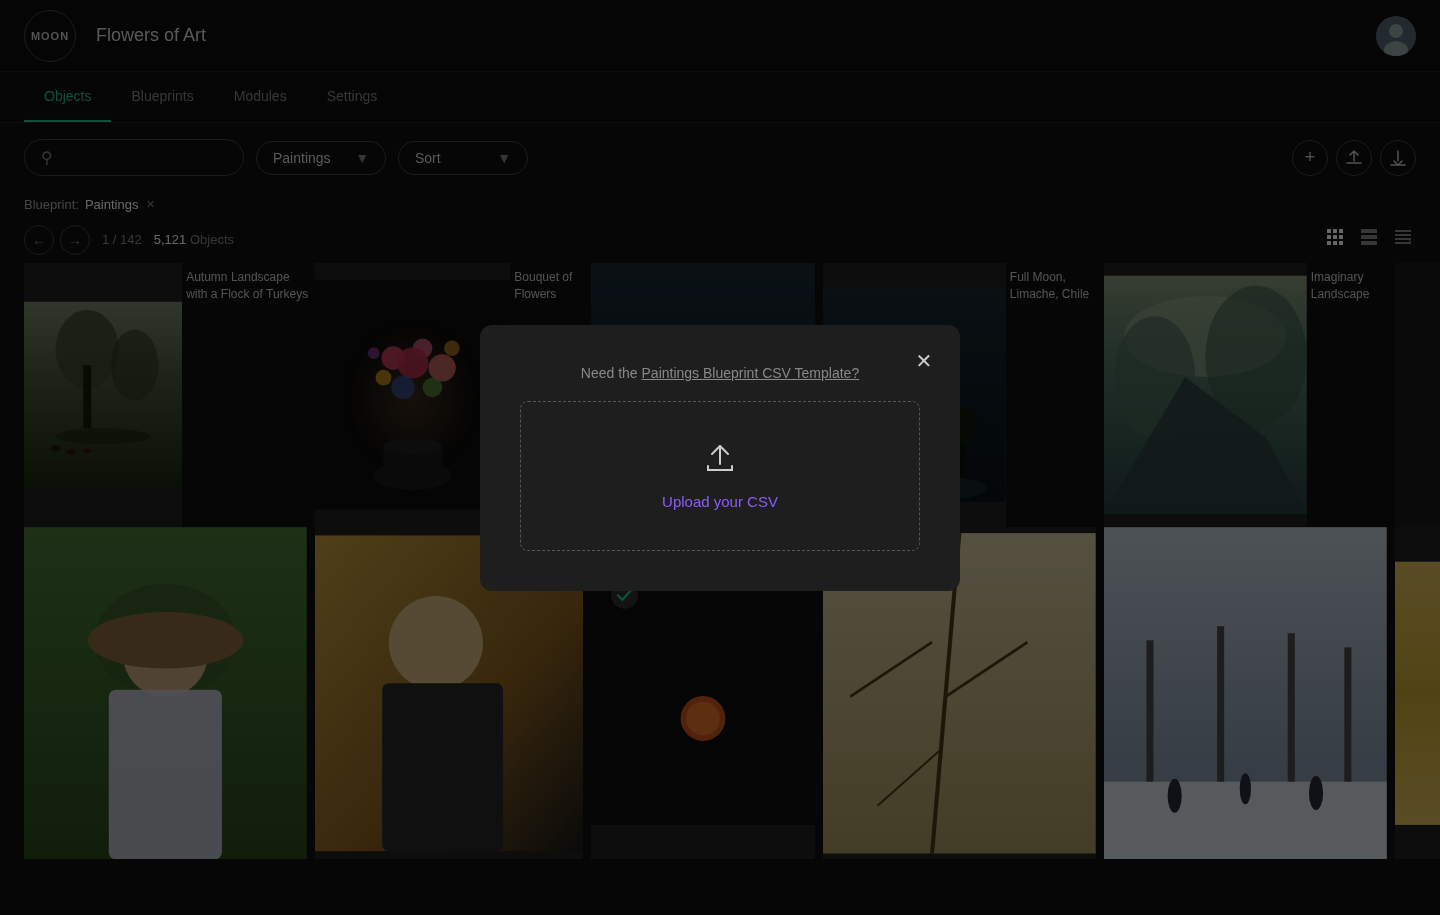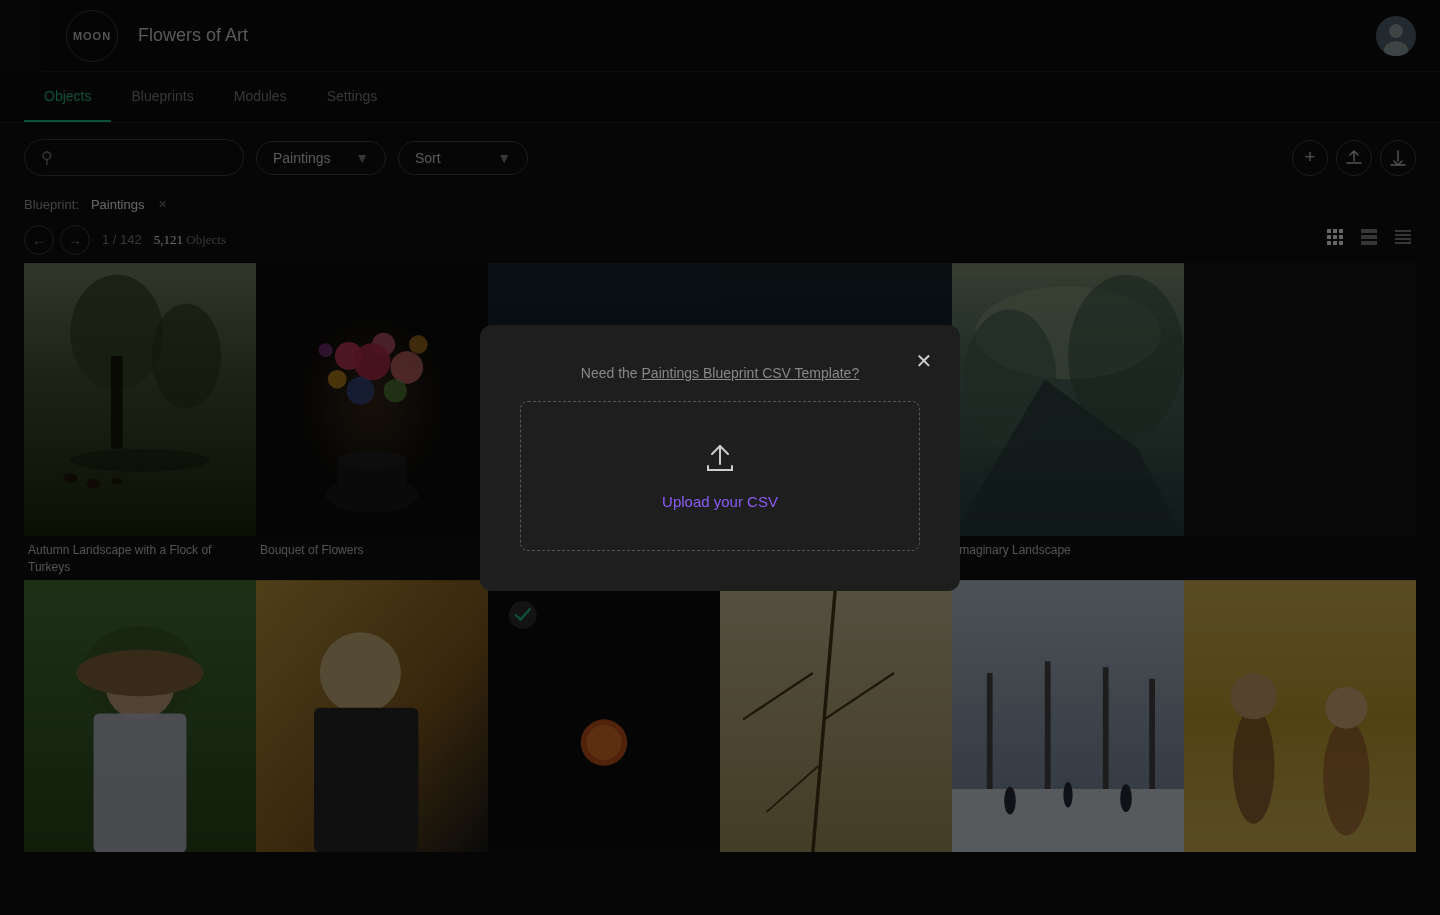--- a/index.html
+++ b/index.html
@@ -15,21 +15,20 @@
 
     
     .header {
       display: flex;
       align-items: center;
       justify-content: space-between;
       padding: 0 24px;
       height: 72px;
       background: #0d0d0d;
       border-bottom: 1px solid #222;
-      margin-left: 42px;
     }
     .header-left {
       display: flex;
       align-items: center;
       gap: 20px;
     }
     .logo {
       width: 52px;
       height: 52px;
       border-radius: 50%;
@@ -141,21 +140,21 @@
     
     .filter-bar {
       padding: 4px 24px 8px;
       display: flex;
       align-items: center;
       gap: 12px;
     }
     .filter-tag {
       display: flex;
       align-items: center;
-      gap: 12px;
+      gap: 6px;
       font-size: 13px;
       color: #aaa;
     }
     .filter-tag span.label { color: #aaa; }
     .filter-tag span.value { color: #fff; font-weight: 500; }
     .filter-tag .close-x {
       color: #888;
       cursor: pointer;
       font-size: 14px;
       margin-left: 2px;
@@ -166,21 +165,21 @@
       padding: 4px 24px 8px;
       display: flex;
       align-items: center;
       justify-content: space-between;
     }
     .pagination-left {
       display: flex;
       align-items: center;
       gap: 12px;
     }
-    .count-label { font-size: 13px; color: #888; font-family: Liberation Serif, serif; }
+    .count-label { font-size: 13px; color: #888; }
     .count-label span { color: #fff; }
     .nav-arrows { display: flex; gap: 6px; align-items: center; }
     .arrow-btn {
       width: 30px;
       height: 30px;
       border-radius: 50%;
       border: 1px solid #444;
       display: flex;
       align-items: center;
       justify-content: center;
@@ -204,21 +203,21 @@
 
     
     .grid {
       display: grid;
       grid-template-columns: repeat(6, 1fr);
       gap: 0;
       padding: 0 24px;
     }
     .grid-item {
       display: flex;
-      flex-direction: column;
+      flex-direction: row;
       cursor: pointer;
     }
     .grid-item .img-wrap {
       width: 100%;
       aspect-ratio: 0.85;
       overflow: hidden;
       background: #222;
     }
     .grid-item .art-label {
       font-size: 12px;

